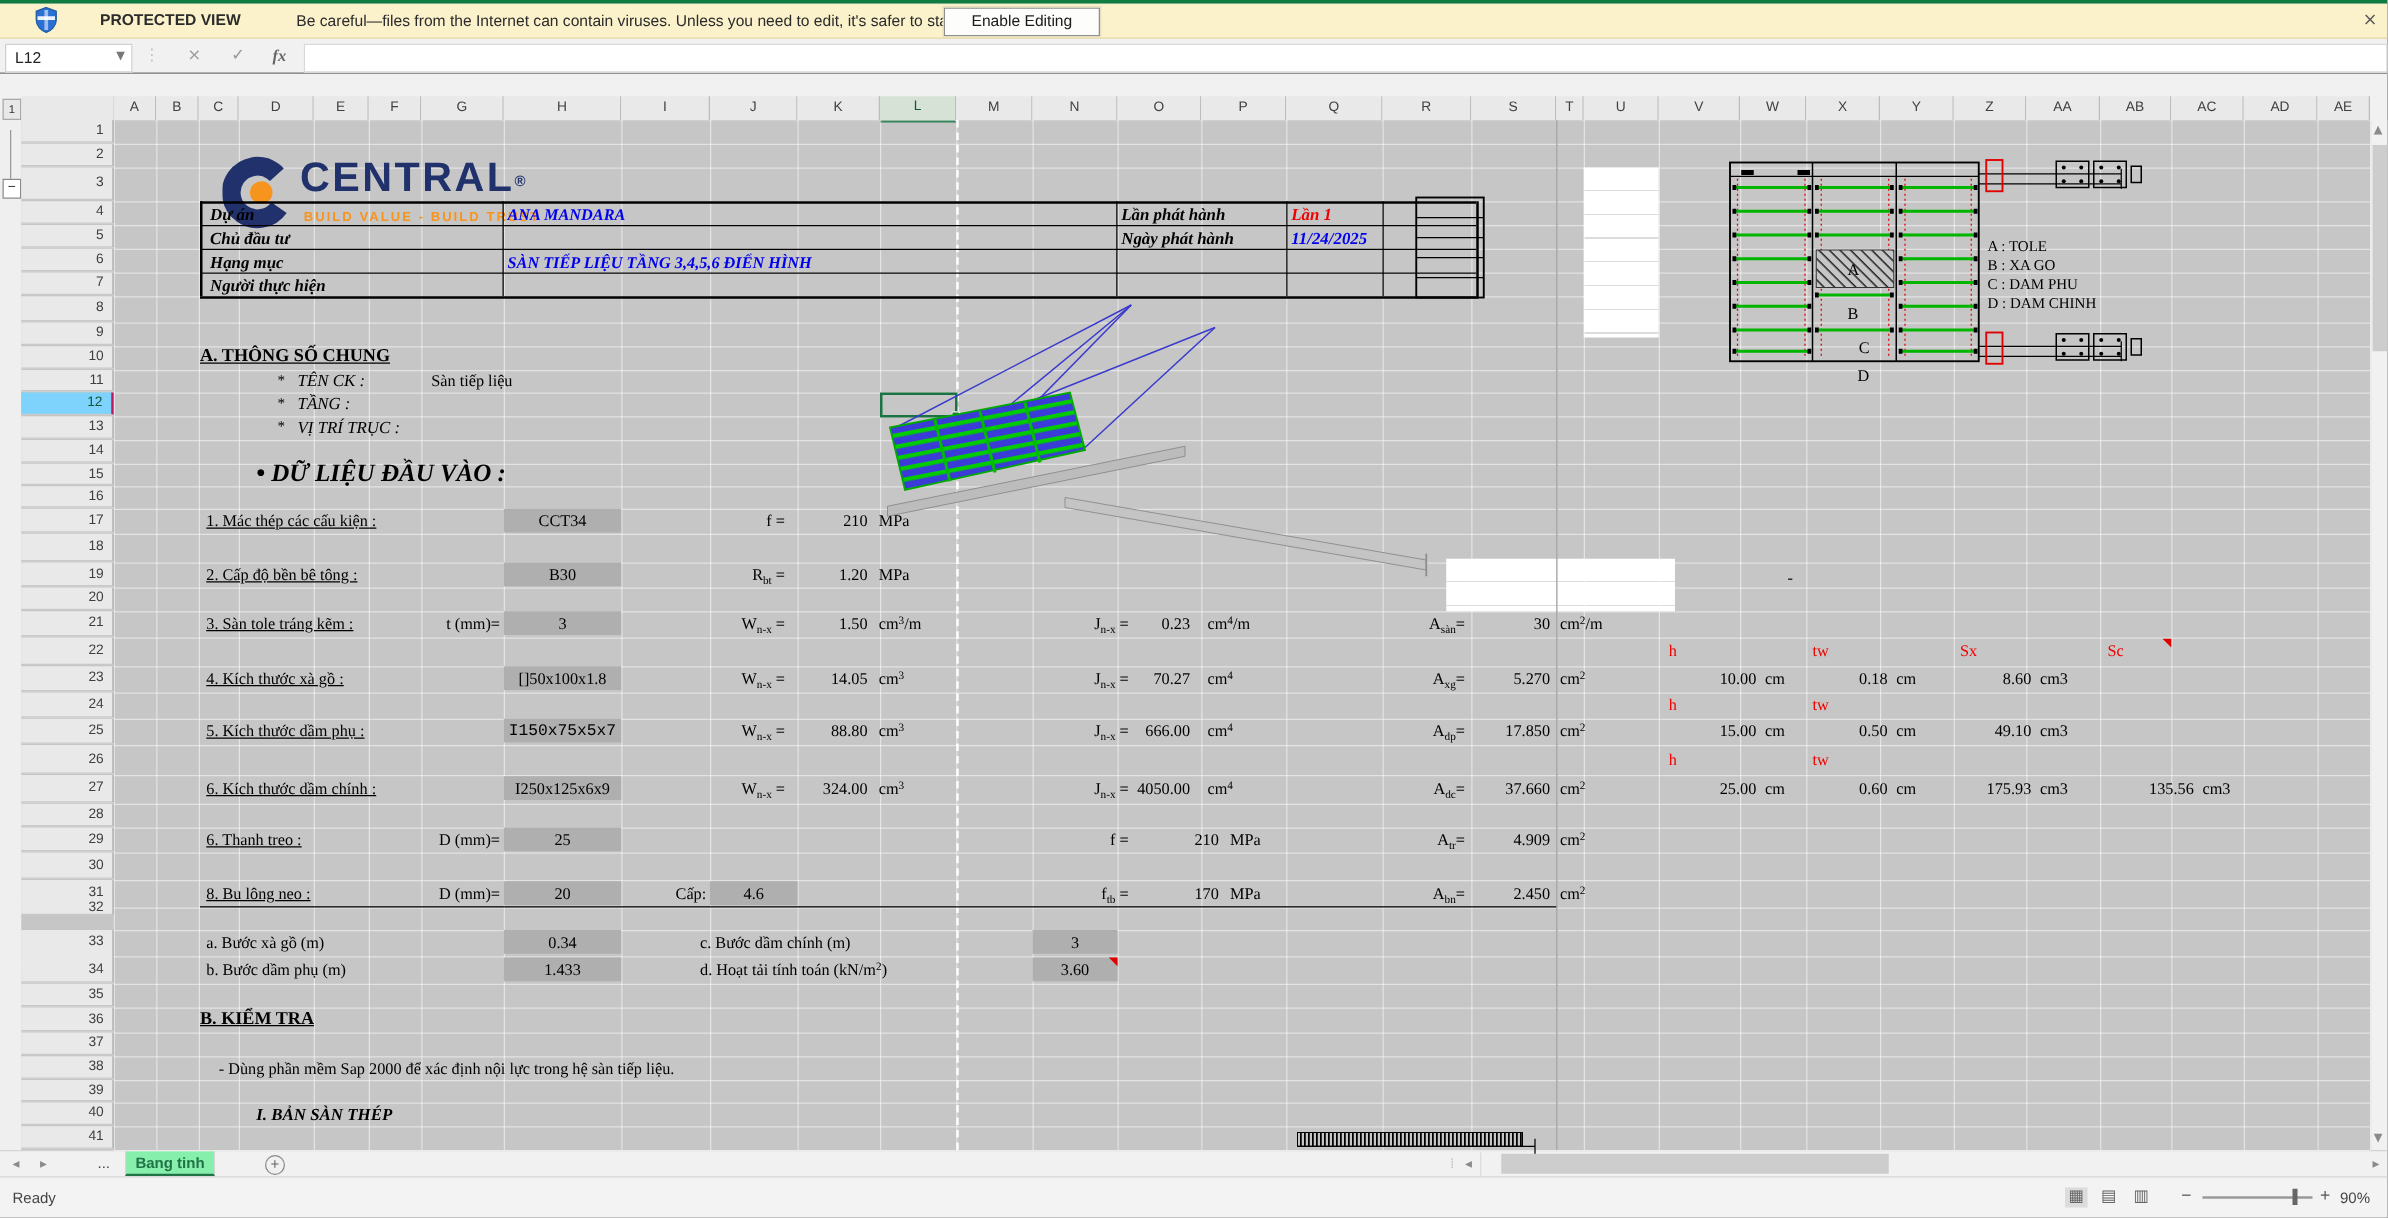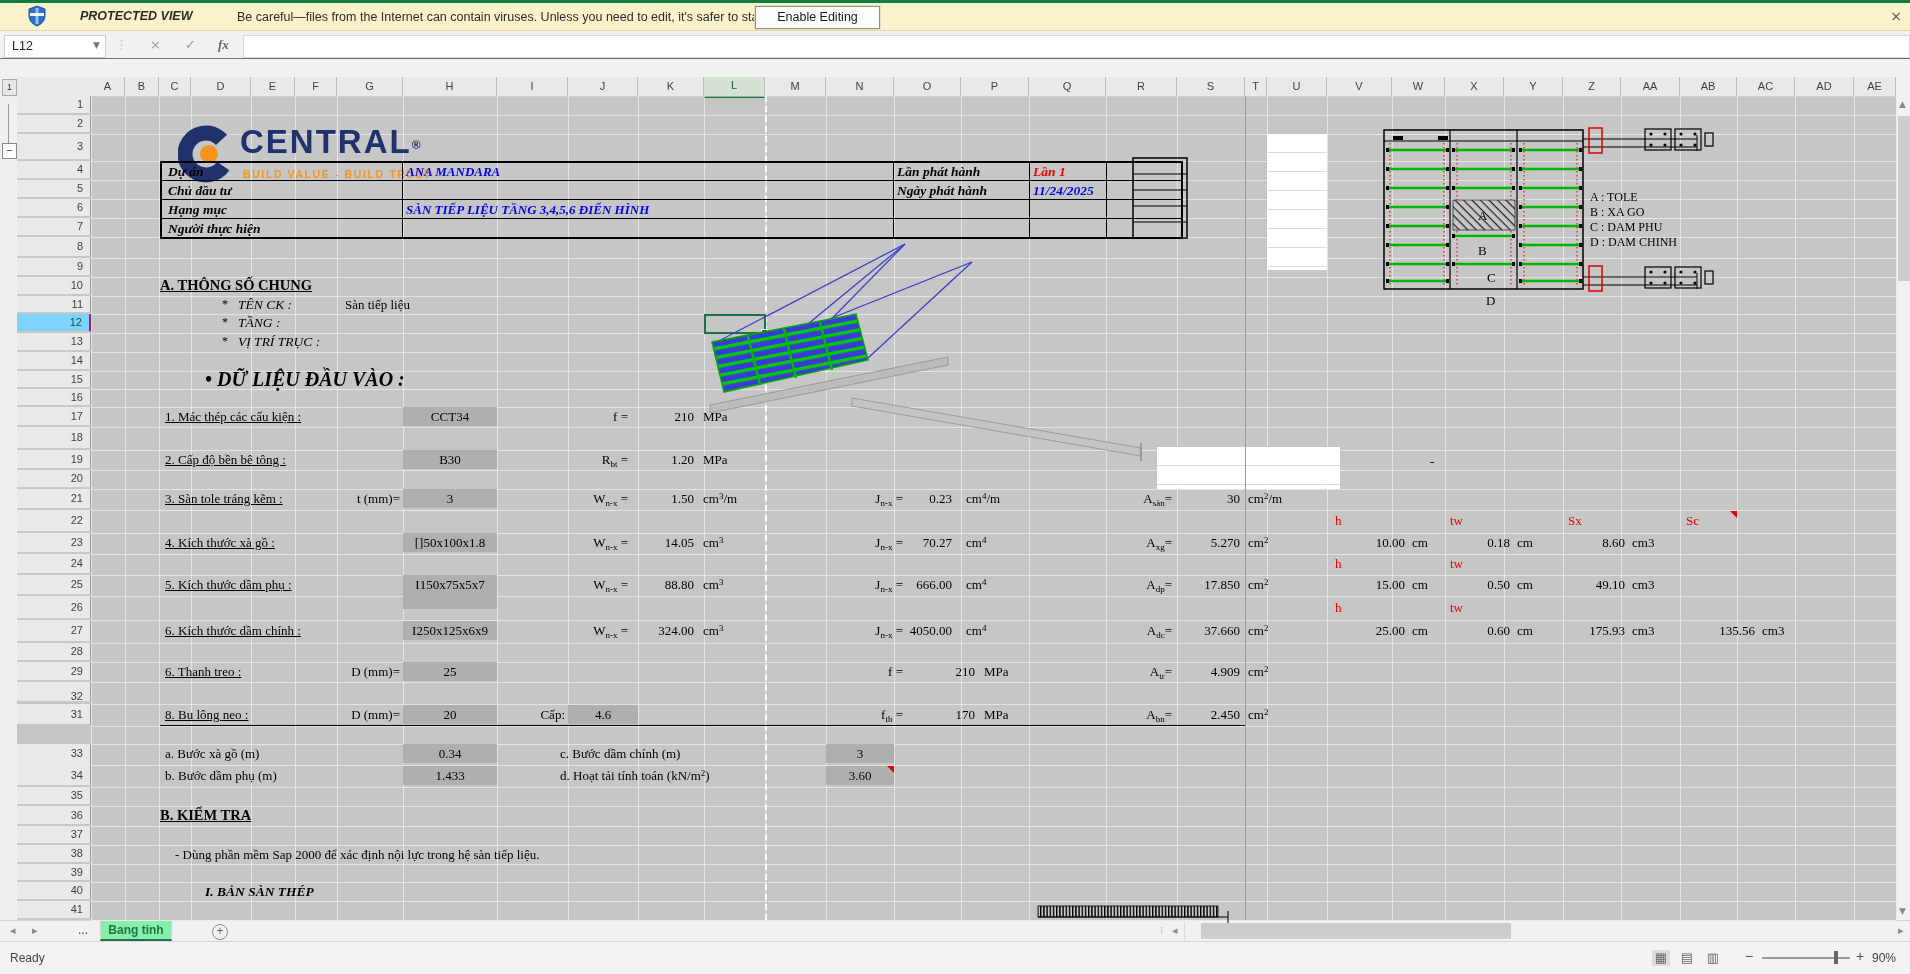--- a/index.html
+++ b/index.html
@@ -10,21 +10,21 @@
   .u{text-decoration:underline;}
   .b{font-weight:bold;}
   .i{font-style:italic;}
   .blue{color:#0000ee;}
   .red{color:#f00000;}
   sup{font-size:9px;vertical-align:4px;line-height:0;}
   sub{font-size:9px;vertical-align:-3px;line-height:0;}
   
   #topline{left:0;top:0;width:1910px;height:3px;background:#107c41;}
   #pvbar{left:0;top:3px;width:1910px;height:27px;background:#fbf2cc;border-bottom:1px solid #e3d8a8;}
-  #pv-title{position:absolute;left:80px;top:6px;font-weight:bold;font-size:12.5px;color:#2b2b2b;font-style:italic;}
+  #pv-title{position:absolute;left:80px;top:6px;font-weight:bold;font-size:12.5px;color:#2b2b2b;}
   #pv-msg{position:absolute;left:237px;top:7px;font-size:12.5px;color:#2b2b2b;}
   #pv-btn{position:absolute;left:755px;top:3px;width:123px;height:21px;background:#fdfdfb;
           border:1px solid #8e8e8e;outline:1px solid #e6e0c0;font-size:12.5px;color:#1a1a1a;
           text-align:center;line-height:20px;cursor:pointer;}
   #pv-close{position:absolute;right:8px;top:5px;font-size:14px;color:#555;cursor:pointer;font-family:"DejaVu Sans",sans-serif;}
   #fbar{left:0;top:33px;width:1910px;height:25px;background:#f1f1f1;border-bottom:1px solid #737373;}
   #namebox{position:absolute;left:4px;top:2px;width:100px;height:21px;background:#fff;border:1px solid #d0d0d0;}
   #namebox span{position:absolute;left:7px;top:3px;font-size:12.5px;color:#222;}
   #namebox .dd{left:88px;top:4px;color:#777;font-size:9px;font-family:"DejaVu Sans",sans-serif;}
   .fic{position:absolute;top:4px;font-size:13px;color:#9a9a9a;font-family:"DejaVu Sans",sans-serif;}
@@ -213,21 +213,21 @@
     <div class="rowh" style="top: 510px; height: 22px; line-height: 21px;">22</div>
     <div class="rowh" style="top: 533px; height: 20px; line-height: 19px;">23</div>
     <div class="rowh" style="top: 554px; height: 20px; line-height: 19px;">24</div>
     <div class="rowh" style="top: 575px; height: 20px; line-height: 19px;">25</div>
     <div class="rowh" style="top: 596px; height: 23px; line-height: 22px;">26</div>
     <div class="rowh" style="top: 620px; height: 22px; line-height: 21px;">27</div>
     <div class="rowh" style="top: 643px; height: 18px; line-height: 17px;">28</div>
     <div class="rowh" style="top: 662px; height: 19px; line-height: 18px;">29</div>
     <div class="rowh" style="top: 682px; height: 21px; line-height: 20px;">30</div>
     <div class="rowh" style="top: 704px; height: 21px; line-height: 20px;">31</div>
-    <div class="rowh" style="top: 688px; height: 14px; line-height: 16px;">32</div>
+    <div class="rowh" style="top: 718px; height: 14px; line-height: 16px;">32</div>
     <div class="rowh" style="top: 744px; height: 36px; line-height: 19px;">33</div>
     <div class="rowh" style="top: 765px; height: 21px; line-height: 20px;">34</div>
     <div class="rowh" style="top: 787px; height: 18px; line-height: 17px;">35</div>
     <div class="rowh" style="top: 806px; height: 19px; line-height: 18px;">36</div>
     <div class="rowh" style="top: 826px; height: 18px; line-height: 17px;">37</div>
     <div class="rowh" style="top: 845px; height: 18px; line-height: 17px;">38</div>
     <div class="rowh" style="top: 864px; height: 17px; line-height: 16px;">39</div>
     <div class="rowh" style="top: 882px; height: 18px; line-height: 17px;">40</div>
     <div class="rowh" style="top: 901px; height: 18px; line-height: 17px;">41</div>
     <div class="whitecell" style="left: 1267px; top: 134px; width: 60px; height: 136px;"></div>
@@ -382,21 +382,21 @@
     <div class="t" style="right: 738px; top: 533px;">A<sub>xg</sub>=</div>
     <div class="t" style="right: 670px; top: 533px;">5.270</div>
     <div class="t" style="left: 1248px; top: 533px;">cm<sup>2</sup></div>
     <div class="t" style="right: 505px; top: 533px;">10.00</div>
     <div class="t" style="left: 1412px; top: 533px;">cm</div>
     <div class="t" style="right: 400px; top: 533px;">0.18</div>
     <div class="t" style="left: 1517px; top: 533px;">cm</div>
     <div class="t" style="right: 285px; top: 533px;">8.60</div>
     <div class="t" style="left: 1632px; top: 533px;">cm3</div>
     <div class="t u" style="left: 165px; top: 575px;">5. Kích thước dầm phụ :</div>
-    <div class="graybox" style="left: 403px; top: 575px; width: 94px; height: 34px;">I150x75x5x7</div>
+    <div class="graybox" style="left: 403px; top: 575px; width: 94px; height: 19px; font-family: Liberation Mono, monospace;">I150x75x5x7</div>
     <div class="t" style="right: 1282px; top: 575px;">W<sub>n-x</sub> =</div>
     <div class="t" style="right: 1216px; top: 575px;">88.80</div>
     <div class="t" style="left: 703px; top: 575px;">cm<sup>3</sup></div>
     <div class="t" style="right: 1007px; top: 575px;">J<sub>n-x</sub> =</div>
     <div class="t" style="right: 958px; top: 575px;">666.00</div>
     <div class="t" style="left: 966px; top: 575px;">cm<sup>4</sup></div>
     <div class="t" style="right: 738px; top: 575px;">A<sub>dp</sub>=</div>
     <div class="t" style="right: 670px; top: 575px;">17.850</div>
     <div class="t" style="left: 1248px; top: 575px;">cm<sup>2</sup></div>
     <div class="t" style="right: 505px; top: 575px;">15.00</div>

